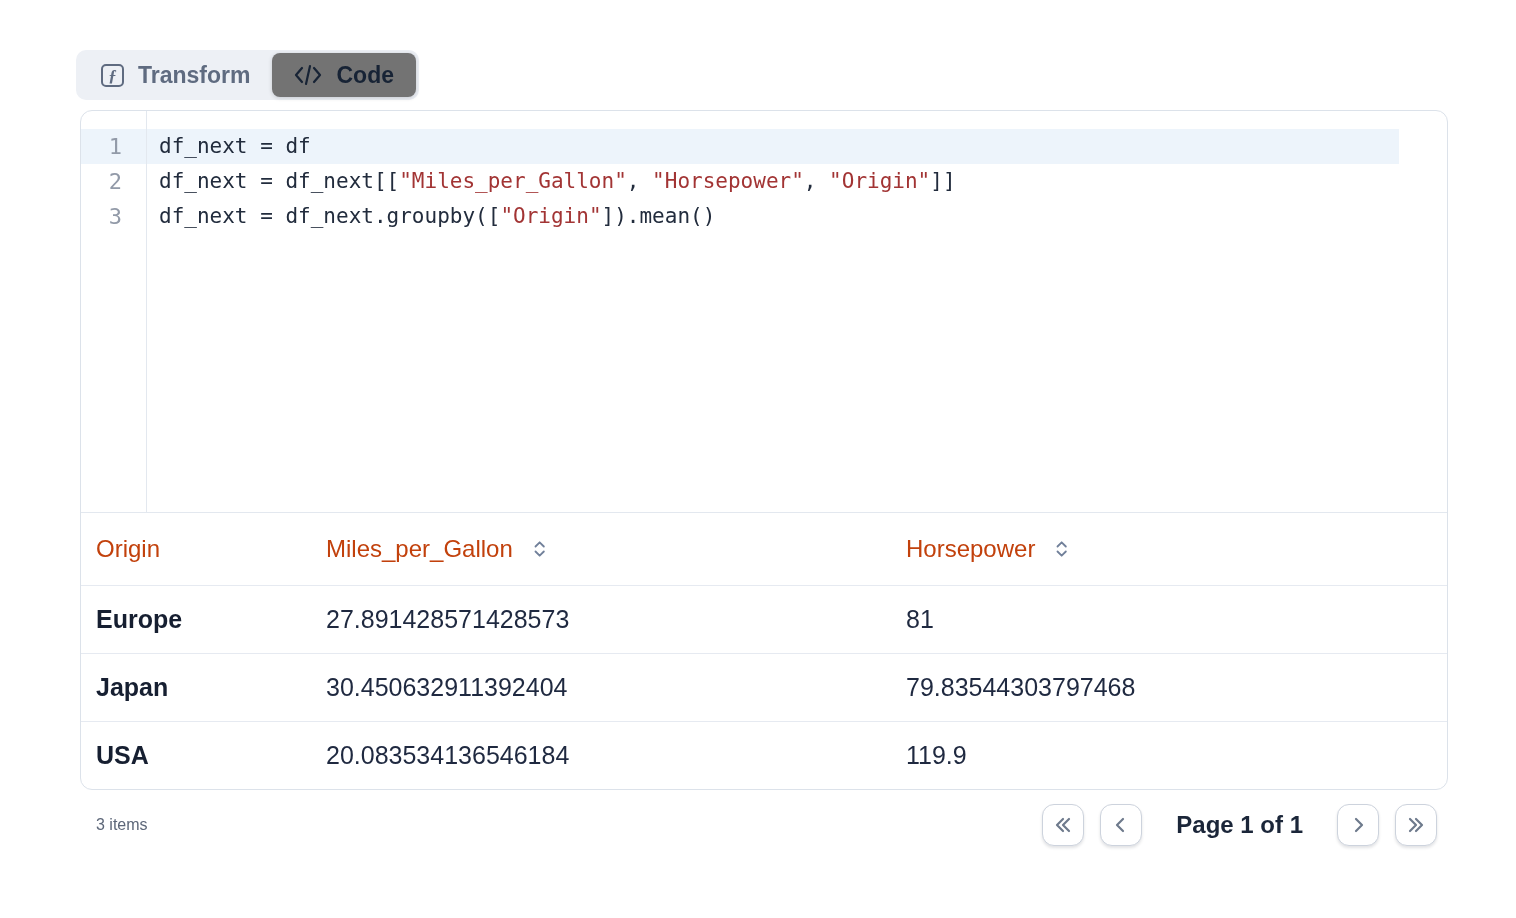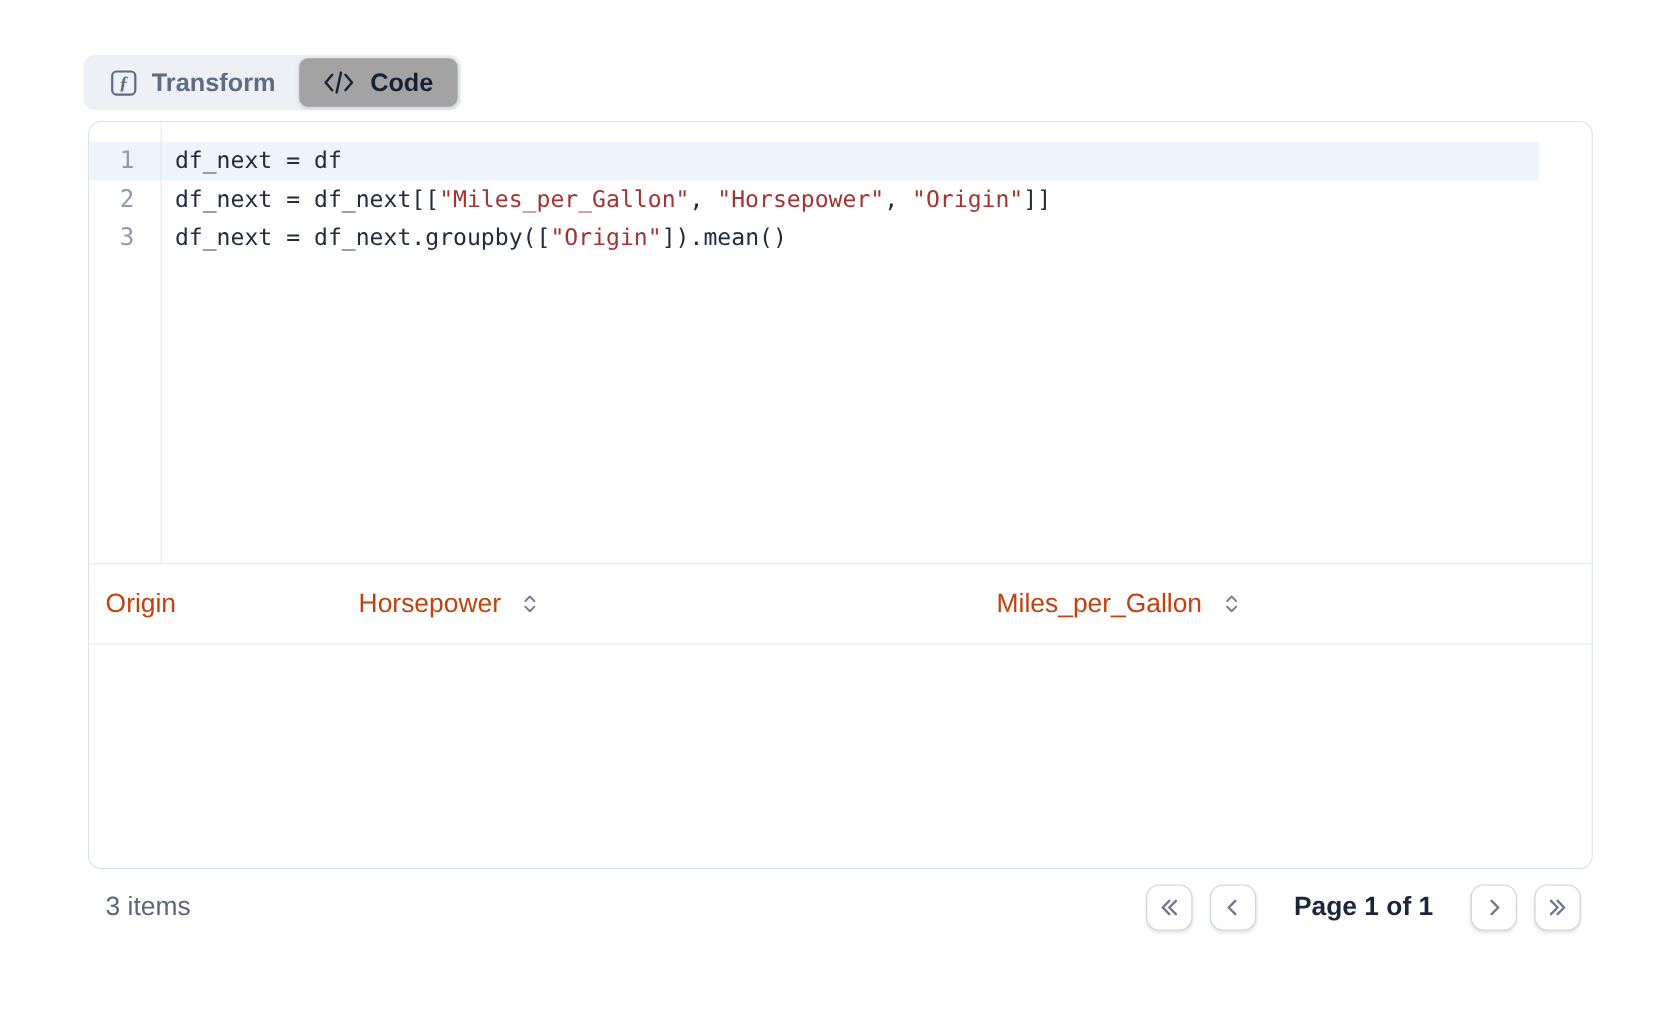--- a/index.html
+++ b/index.html
@@ -11,21 +11,21 @@
     position:absolute; left:76px; top:50px; height:50px;
     background:#edf0f5; border-radius:10px;
     display:inline-flex; align-items:center; padding:3px;
   }
   .tab {
     display:flex; align-items:center; gap:14px; height:44px;
     padding:0 22px; border-radius:8px; cursor:pointer;
     font-size:23px; font-weight:600; color:#5f6b80; white-space:nowrap;
   }
   .tab.active {
-    background:#a3a3a3; color:#172335;
+    background:#737373; color:#172335;
     box-shadow:0 1px 4px rgba(16,24,40,.18);
   }
   .fx-box {
     display:inline-flex; align-items:center; justify-content:center;
     width:23px; height:23px; border:2px solid #5f6b80; border-radius:5px;
     font-family:"Liberation Serif", serif; font-style:italic;
     font-size:17px; font-weight:600; color:#5f6b80; line-height:1;
   }
   .tab .icon-svg { display:inline-flex; }
 
@@ -67,21 +67,21 @@
   .trow { height:67px; }
   .trow + .trow { height:68px; border-top:1px solid #e6eaf1; }
   .td { padding-left:15px; font-size:25px; color:#1f2940; }
   .td.origin { font-weight:700; color:#161f31; }
 
   
   .footer {
     position:absolute; left:80px; right:79px; top:803px; height:44px;
     display:flex; align-items:center;
   }
-  .items-count { margin-left:16px; font-size:24px; color:#5c6678; }
+  .items-count { margin-left:16px; font-size:16px; color:#5c6678; }
   .pager { margin-left:auto; display:flex; align-items:center; }
   .pg-btn {
     width:42px; height:42px; border:1px solid #cdd3dd; border-radius:12px;
     background:#fff; display:flex; align-items:center; justify-content:center;
     box-shadow:0 2px 3px rgba(16,24,40,.12); cursor:pointer;
   }
   .pg-btn + .pg-btn { margin-left:16px; }
   .page-label { margin:0 34px; font-size:24px; font-weight:600; color:#1b2639; white-space:nowrap; }
 </style>
 </head>
@@ -114,39 +114,56 @@
         <div class="ln">3</div>
       </div>
     <div class="codearea" id="codearea"><div class="code-line"><span>df_next = df</span></div><div class="code-line"><span>df_next = df_next[[</span><span class="str">"Miles_per_Gallon"</span><span>, </span><span class="str">"Horsepower"</span><span>, </span><span class="str">"Origin"</span><span>]]</span></div><div class="code-line"><span>df_next = df_next.groupby([</span><span class="str">"Origin"</span><span>]).mean()</span></div></div>
   </div>
 
   <div class="grid-row thead" id="thead">
       <div class="th">
         <span>Origin</span>
       </div>
       <div class="th">
+        <span>Miles_per_Gallon</span>
+        <span style="display: inline-flex;">
+          <svg width="20" height="20" viewBox="0 0 24 24">
+            <path d="M3 9 L8 4 L13 9" stroke="#71809a" stroke-width="2.2" fill="none" stroke-linecap="round" stroke-linejoin="round"></path>
+            <path d="M3 15 L8 20 L13 15" stroke="#71809a" stroke-width="2.2" fill="none" stroke-linecap="round" stroke-linejoin="round"></path>
+          </svg>
+        </span>
+      </div>
+      <div class="th">
         <span>Horsepower</span>
         <span style="display: inline-flex;">
           <svg width="20" height="20" viewBox="0 0 24 24">
             <path d="M3 9 L8 4 L13 9" stroke="#71809a" stroke-width="2.2" fill="none" stroke-linecap="round" stroke-linejoin="round"></path>
             <path d="M3 15 L8 20 L13 15" stroke="#71809a" stroke-width="2.2" fill="none" stroke-linecap="round" stroke-linejoin="round"></path>
           </svg>
         </span>
       </div>
-      <div class="th">
-        <span>Miles_per_Gallon</span>
-        <span style="display: inline-flex;">
-          <svg width="20" height="20" viewBox="0 0 24 24">
-            <path d="M3 9 L8 4 L13 9" stroke="#71809a" stroke-width="2.2" fill="none" stroke-linecap="round" stroke-linejoin="round"></path>
-            <path d="M3 15 L8 20 L13 15" stroke="#71809a" stroke-width="2.2" fill="none" stroke-linecap="round" stroke-linejoin="round"></path>
-          </svg>
-        </span>
-      </div>
     </div>
 
+  <div id="tbody">
+      <div class="grid-row trow">
+        <div class="td origin">Europe</div>
+        <div class="td">27.891428571428573</div>
+        <div class="td">81</div>
+      </div>
+      <div class="grid-row trow">
+        <div class="td origin">Japan</div>
+        <div class="td">30.450632911392404</div>
+        <div class="td">79.83544303797468</div>
+      </div>
+      <div class="grid-row trow">
+        <div class="td origin">USA</div>
+        <div class="td">20.083534136546184</div>
+        <div class="td">119.9</div>
+      </div>
+    </div>
 
 </div>
 
 <div class="footer">
   <span class="items-count">3 items</span>
   <div class="pager">
     <span id="pg-left" style="display:flex;">
         <button class="pg-btn">
           <span style="display: inline-flex;">
             <svg width="24" height="24" viewBox="0 0 24 24">

